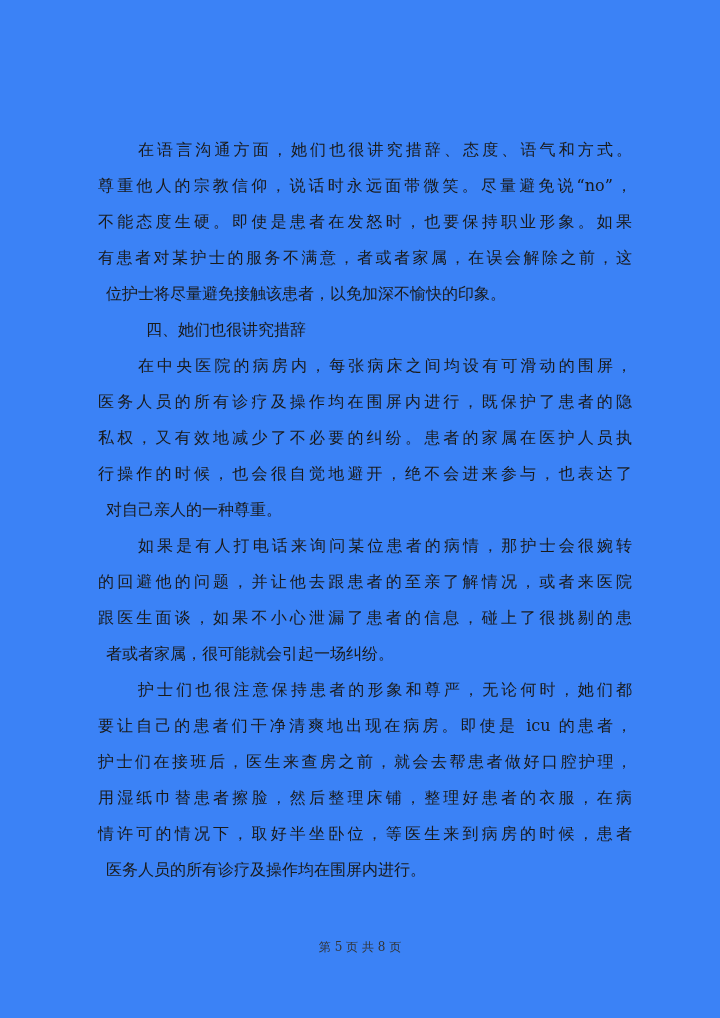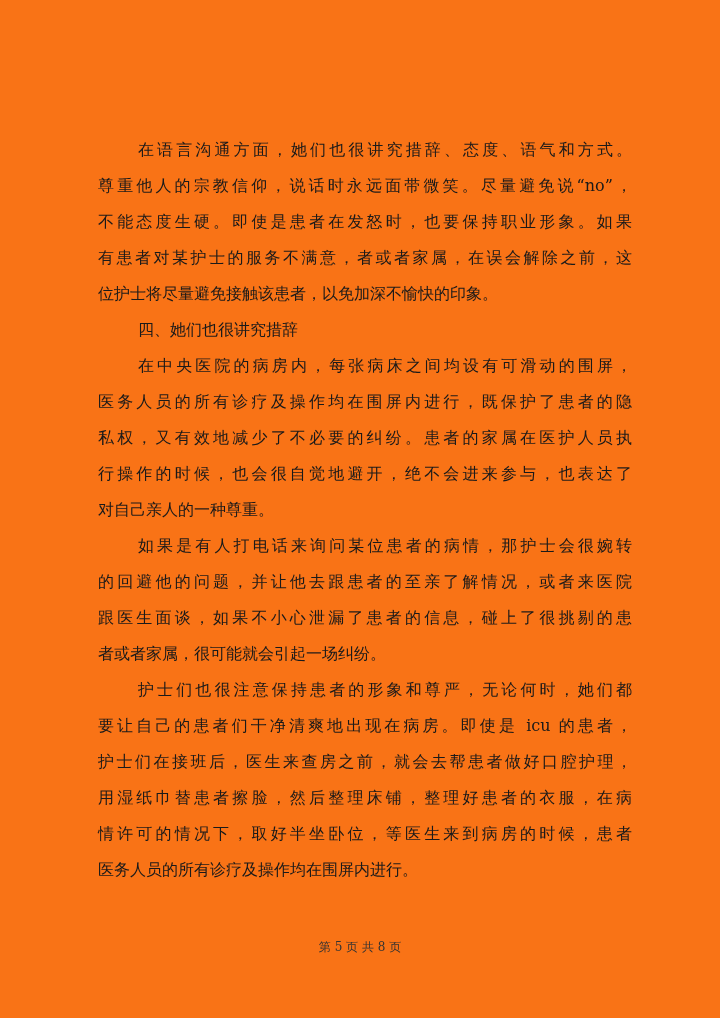--- a/index.html
+++ b/index.html
@@ -1,29 +1,29 @@
 <!DOCTYPE html>
 <html><head>
 <meta charset="utf-8">
 <style>
   html, body { margin: 0; padding: 0; background: #ffffff; }
   body { width: 720px; height: 1018px; position: relative; overflow: hidden; }
-  .page { position: absolute; left: 0; top: 0; width: 720px; height: 1018px; background: #f97316; }
+  .page { position: absolute; left: 0; top: 0; width: 720px; height: 1018px; background: #3b82f6; }
   .content {
     position: absolute; left: 98px; top: 132px; width: 540px;
     font-family: "DejaVu Serif", "Liberation Serif", serif;
     font-size: 16px; color: #1a1a1a;
   }
   .line {
     height: 36px; line-height: 36px; white-space: nowrap;
     text-align-last: justify; text-align: justify;
     width: 534px; overflow: visible;
   }
   .line.indent { padding-left: 40px; width: 494px; }
-  .line.last { text-align-last: left; }
+  .line.last { text-align-last: left; margin-left: 8px; }
   .footer {
     position: absolute; left: 0; width: 720px; top: 939px; text-align: center;
     font-family: "DejaVu Serif", "Liberation Serif", serif; font-size: 12px; color: #333;
   }
 </style>
 </head>
 <body>
 
 <div class="page">
   <div class="content" id="body">

